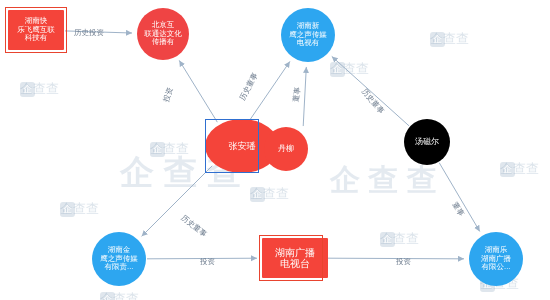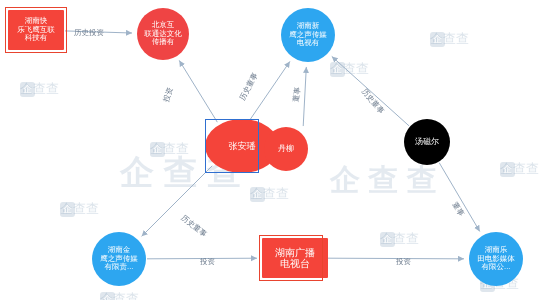--- a/index.html
+++ b/index.html
@@ -195,21 +195,21 @@
 鹰之声传媒
 有限责...</span>
       </div>
       <div class="node node-rect" style="left: 262px; top: 238px; width: 66px; height: 40px; background: rgb(244, 68, 58); font-size: 10px;">
         <span class="node-label">湖南广播
 电视台</span>
       </div>
       <div class="sel-box-red" style="left: 259px; top: 235px; width: 64px; height: 46px; border-color: rgb(232, 68, 47);"></div>
       <div class="node node-circle" style="left: 469px; top: 232px; width: 54px; height: 54px; background: rgb(45, 166, 240); font-size: 7.5px;">
         <span class="node-label">湖南乐
-田电影媒体
+湖南广播
 有限公...</span>
       </div>
     </div>
 
   <div id="edge-label-layer">
       <div class="edge-label" style="left: 74px; top: 28px; font-size: 7.5px; text-align: center;">历史投资</div>
       <div class="edge-label" style="left: 166px; top: 97px; font-size: 7.5px; transform: rotate(-72deg); transform-origin: left center;">投资</div>
       <div class="edge-label" style="left: 242px; top: 95px; font-size: 7.5px; transform: rotate(-62deg); transform-origin: left center;">历史董事</div>
       <div class="edge-label" style="left: 296px; top: 97px; font-size: 7.5px; transform: rotate(-82deg); transform-origin: left center;">董事</div>
       <div class="edge-label" style="left: 363px; top: 85px; font-size: 7.5px; transform: rotate(50deg); transform-origin: left center;">历史董事</div>

